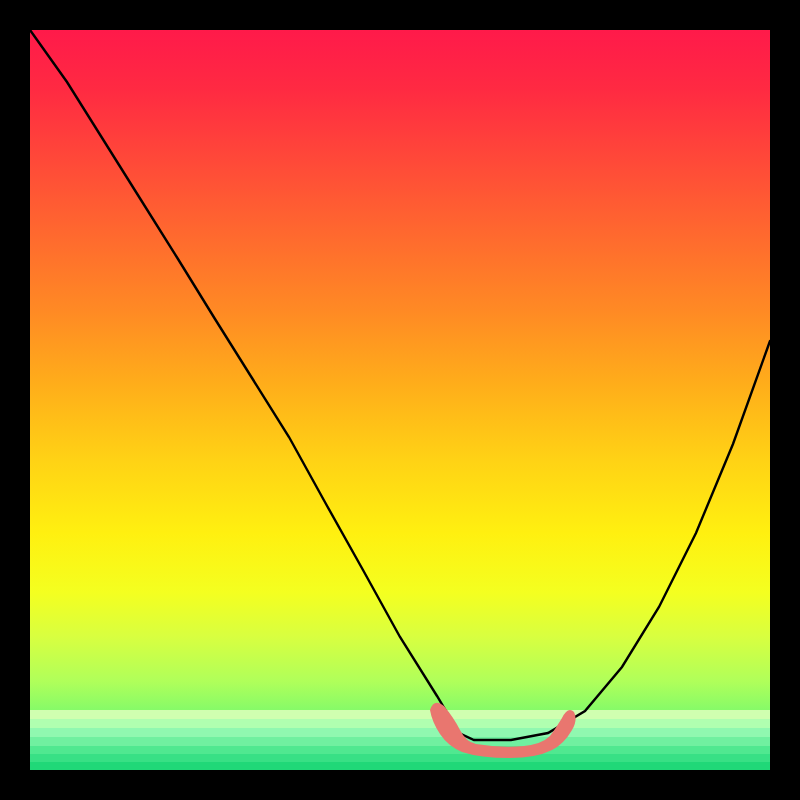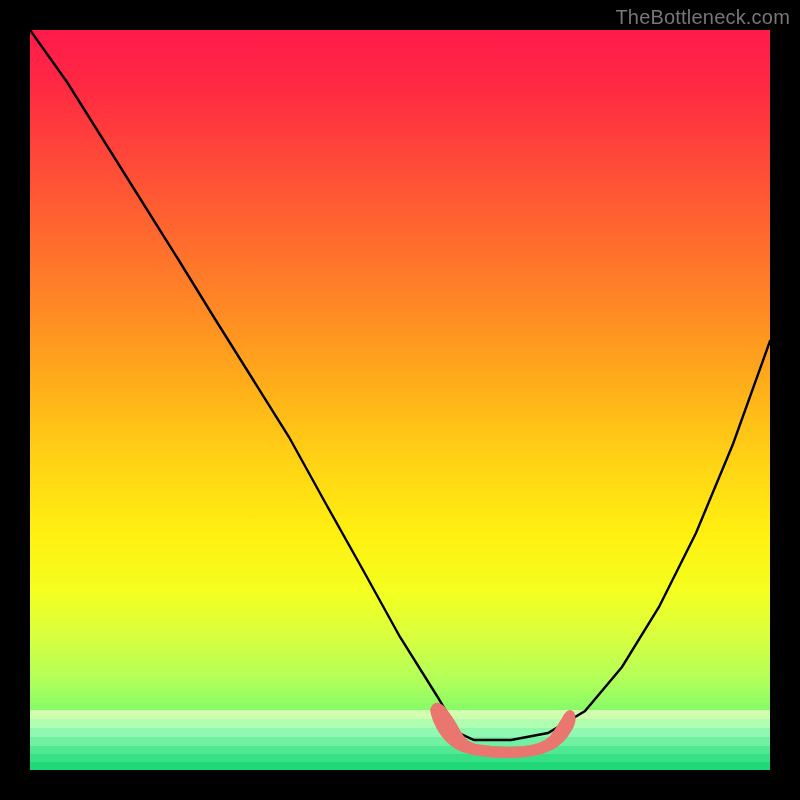--- a/index.html
+++ b/index.html
@@ -68,21 +68,20 @@
     width: 100%;
     height: 100%;
     overflow: visible;
   }
 </style>
 </head>
 <body>
 
 <div class="frame">
 
-  <div class="watermark">TheBottleneck.com</div>
 
   <div class="plot-area">
 
     <div class="bottom-bands">
       <div style="height:9px;background:#d0ffb0"></div>
       <div style="height:9px;background:#b0ffb0"></div>
       <div style="height:9px;background:#90f8b0"></div>
       <div style="height:9px;background:#70f0a0"></div>
       <div style="height:8px;background:#50e890"></div>
       <div style="height:8px;background:#38e085"></div>

